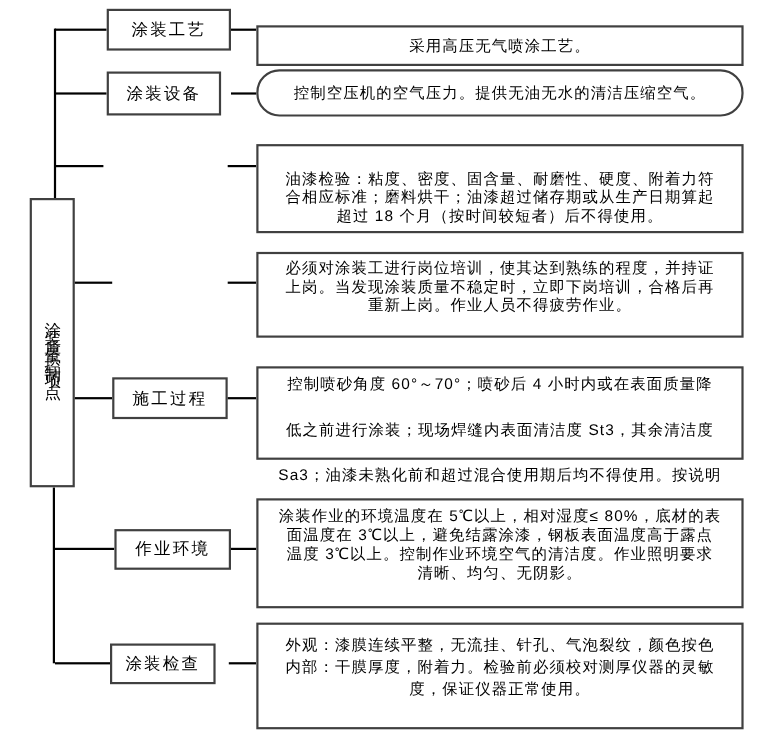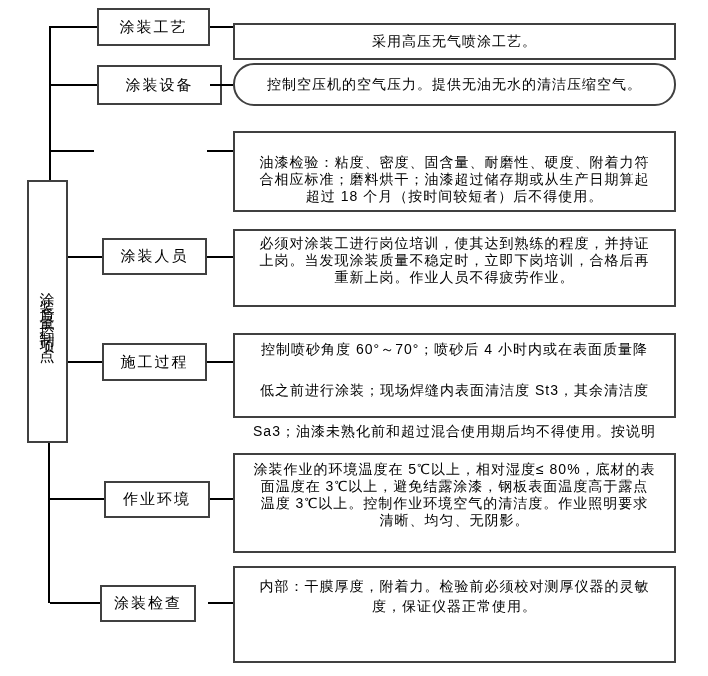--- a/index.html
+++ b/index.html
@@ -76,25 +76,22 @@
   <div class="line" style="left:50px; top:84px; width:47px; height:2px;"></div>
   <div class="line" style="left:50px; top:150px; width:44px; height:2px;"></div>
   <div class="line" style="left:68px; top:256px; width:34px; height:2px;"></div>
   <div class="line" style="left:68px; top:361px; width:34px; height:2px;"></div>
   <div class="line" style="left:50px; top:498px; width:54px; height:2px;"></div>
   <div class="line" style="left:50px; top:602px; width:50px; height:2px;"></div>
 
   <div class="box cat-box" style="left:97px; top:8px; width:113px; height:38px;">
     <span>涂装工艺</span>
   </div>
-  <div class="box cat-box" style="left:97px; top:65px; width:125px; height:40px;">
+  <div class="box cat-box" style="left:97px; top:65px; width:104px; height:40px;">
     <span>涂装设备</span>
-  </div>
-  <div class="box cat-box" style="left:102px; top:238px; width:105px; height:37px;">
-    <span>涂装人员</span>
   </div>
   <div class="box cat-box" style="left:102px; top:343px; width:105px; height:38px;justify-content:center;">
     <span>施工过程</span>
   </div>
   <div class="box cat-box" style="left:104px; top:481px; width:106px; height:37px;">
     <span>作业环境</span>
   </div>
   <div class="box cat-box" style="left:100px; top:585px; width:96px; height:37px;align-items:center;">
     <span>涂装检查</span>
   </div>
@@ -135,17 +132,18 @@
   </div>
 
   <div class="box detail-box pt6" style="top:453px; height:100px;">
     <div class="detail-line">涂装作业的环境温度在 5℃以上，相对湿度≤ 80%，底材的表</div>
     <div class="detail-line">面温度在 3℃以上，避免结露涂漆，钢板表面温度高于露点</div>
     <div class="detail-line">温度 3℃以上。控制作业环境空气的清洁度。作业照明要求</div>
     <div class="detail-line">清晰、均匀、无阴影。</div>
   </div>
 
   <div class="box detail-box wide-lines pt8" style="top:566px; height:97px;">
+    <div class="detail-line">外观：漆膜连续平整，无流挂、针孔、气泡裂纹，颜色按色</div>
     <div class="detail-line para-start">内部：干膜厚度，附着力。检验前必须校对测厚仪器的灵敏</div>
     <div class="detail-line">度，保证仪器正常使用。</div>
   </div>
 
 </div>
 
 </body></html>

